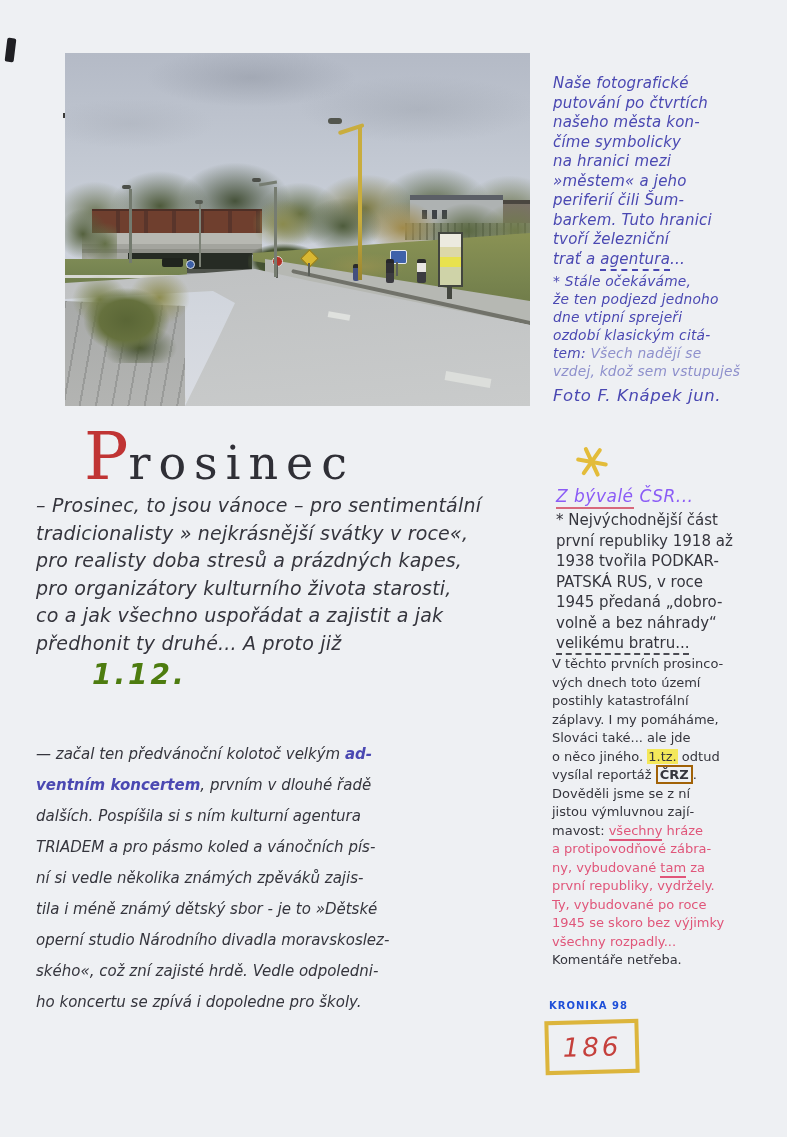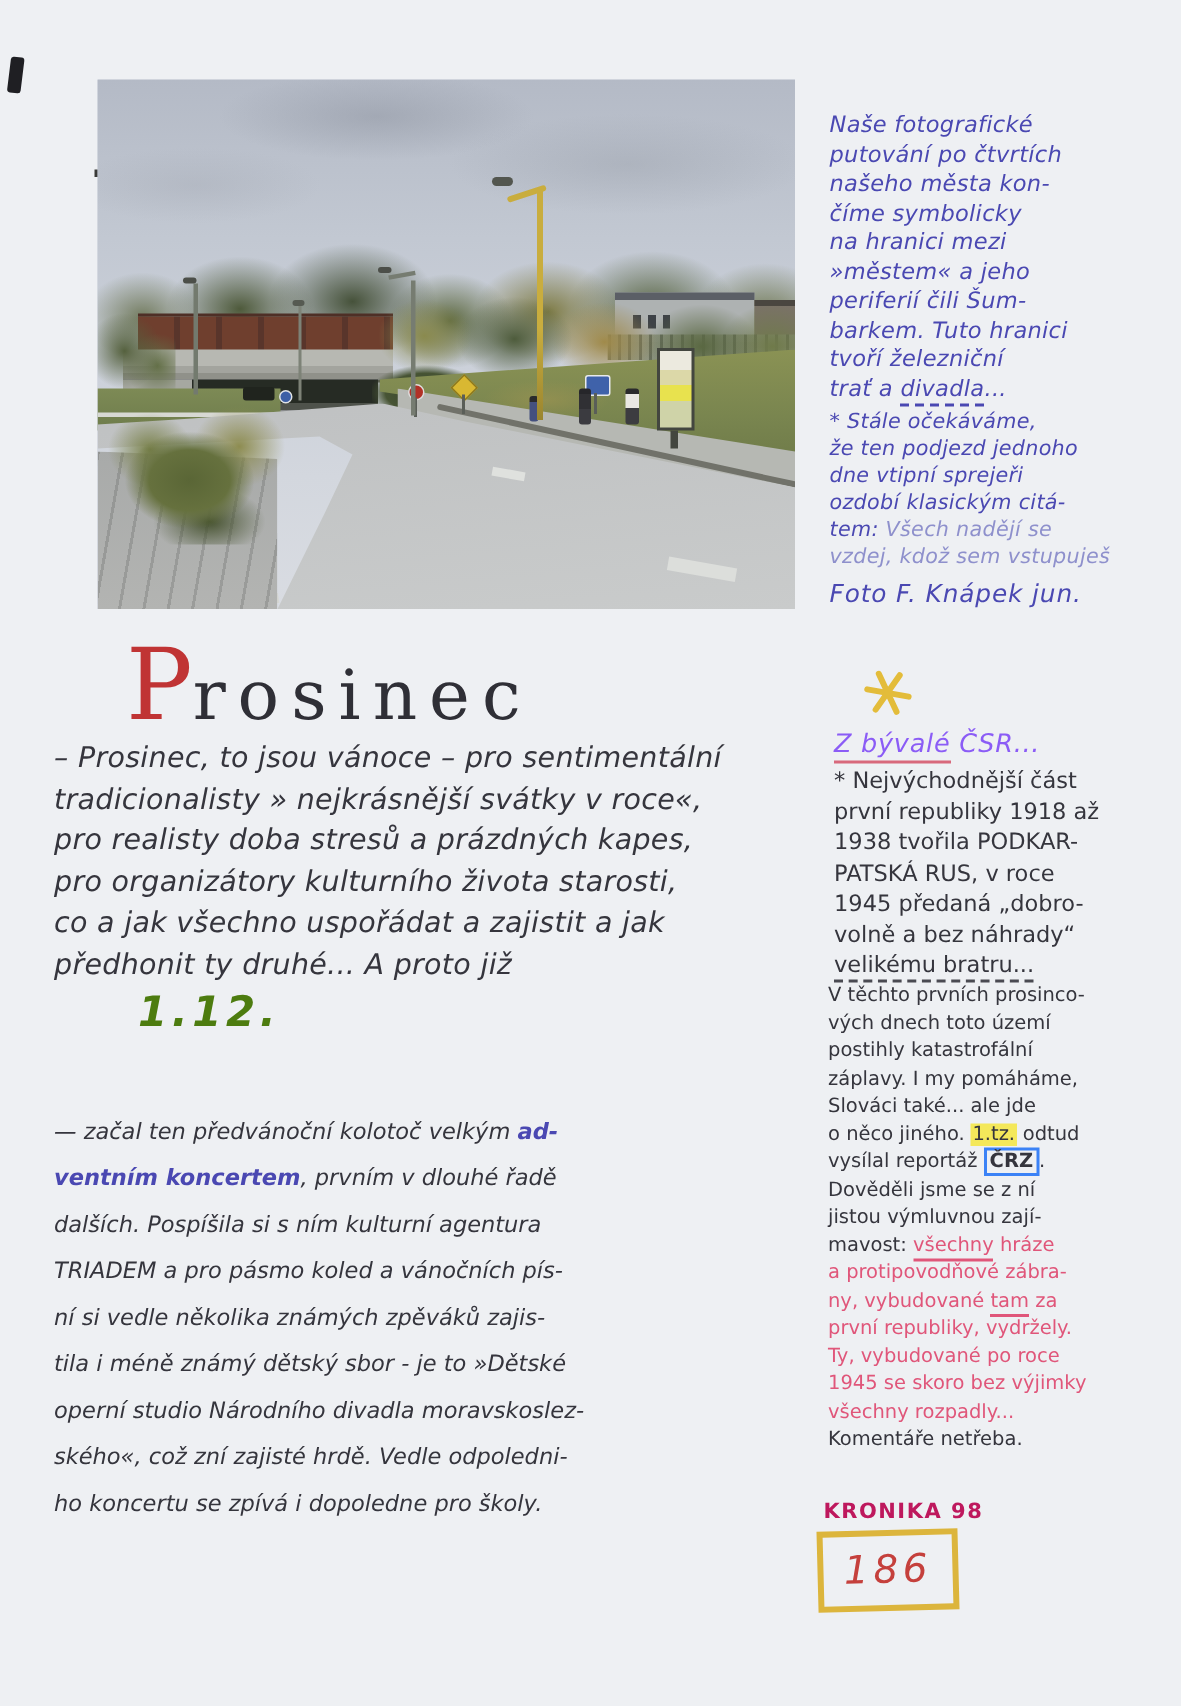--- a/index.html
+++ b/index.html
@@ -133,25 +133,25 @@
   .star .s1{transform:rotate(10deg);}
   .star .s2{transform:rotate(65deg);}
   .star .s3{transform:rotate(125deg);}
 
   .mn-heading{left:556px;top:486px;font-size:17px;color:#8b5cf6;font-style:italic;letter-spacing:.5px;}
   .head-u{border-bottom:2px solid #d8697c;padding-bottom:1px;}
   .mn-block1{left:556px;top:510px;width:234px;font-size:15px;line-height:20.5px;}
   .bratru-u{border-bottom:2px dashed #4a4a52;padding-bottom:1px;}
   .mn-block2{left:552px;top:655px;width:236px;font-size:13px;line-height:18.5px;}
   .hl{background:#f4e85a;padding:0 1px;}
-  .boxed-red{border:2px solid #3b82f6;padding:0 2px;font-weight:bold;}
+  .boxed-red{border:2px solid #a16207;padding:0 2px;font-weight:bold;}
   .pink{color:#e0567a;}
   .pink-u{color:#e0567a;border-bottom:2px solid #e0567a;padding-bottom:1px;}
 
-  .kronika{left:549px;top:1000px;font-size:14px;font-weight:bold;color:#be185d;letter-spacing:1px;}
+  .kronika{left:549px;top:1000px;font-size:10px;font-weight:bold;color:#1d4ed8;letter-spacing:1px;}
   .page-box{left:545px;top:1020px;width:86px;height:46px;border:4px solid #dcb53c;
     transform:rotate(-1.5deg);display:flex;align-items:center;justify-content:center;}
   .page-num{color:#c5403c;font-size:26px;font-style:italic;letter-spacing:3px;}
 </style>
 </head>
 <body>
 
 <div class="abs corner-mark"></div>
 <div class="abs edge-speck"></div>
 
@@ -210,21 +210,21 @@
 
 <div class="abs blue-note hand"><span>Naše fotografické
 putování po čtvrtích
 našeho města kon-
 číme symbolicky
 na hranici mezi
 »městem« a jeho
 periferií čili Šum-
 barkem. Tuto hranici
 tvoří železniční
-trať a </span><span class="podjezd-u">divadla</span><span>...</span><span class="p2"><span>* Stále očekáváme,
+trať a </span><span class="podjezd-u">agentura</span><span>...</span><span class="p2"><span>* Stále očekáváme,
 že ten podjezd jednoho
 dne vtipní sprejeři
 ozdobí klasickým citá-
 tem: </span><span class="light-blue">Všech nadějí se
 vzdej, kdož sem vstupuješ</span></span><span class="credit">Foto F. Knápek jun.</span></div>
 
 <div class="abs title"><span class="initial">P</span><span class="rest">rosinec</span></div>
 
 <div class="abs para-1 hand">– Prosinec, to jsou vánoce – pro sentimentální
 tradicionalisty » nejkrásnější svátky v roce«,

